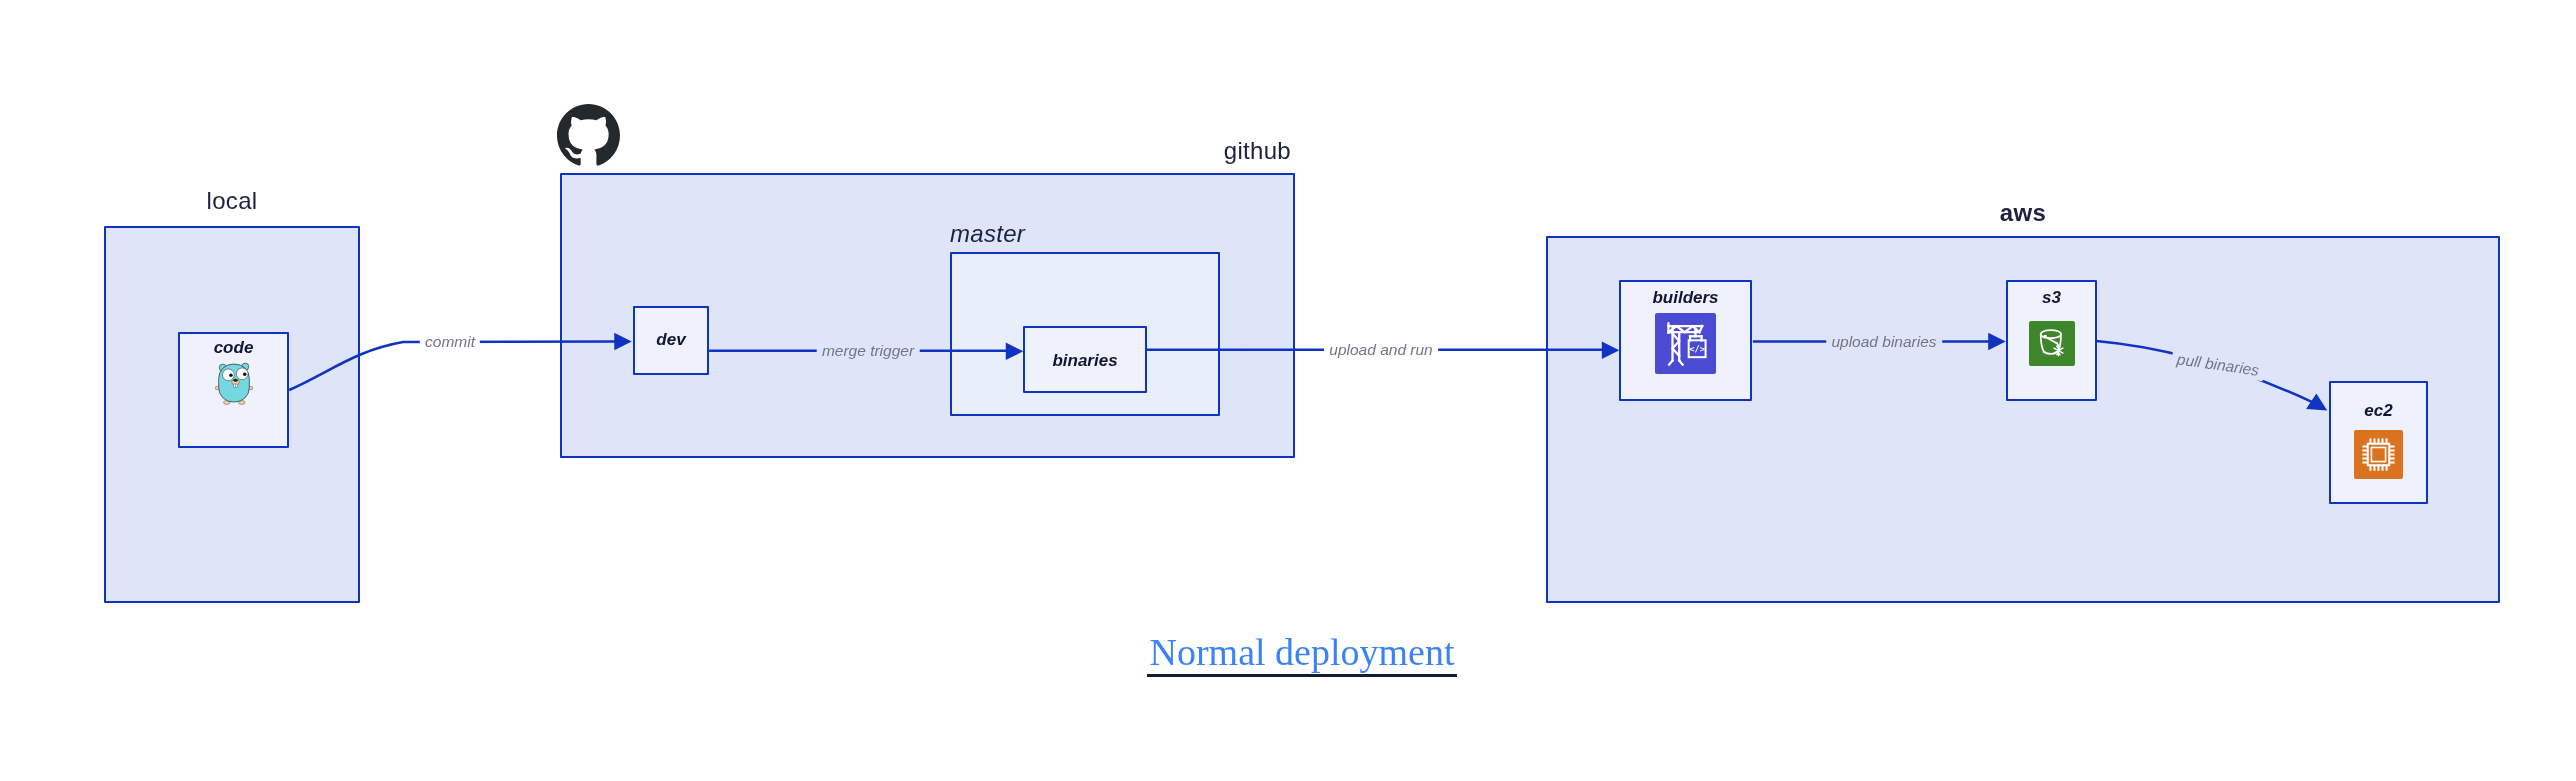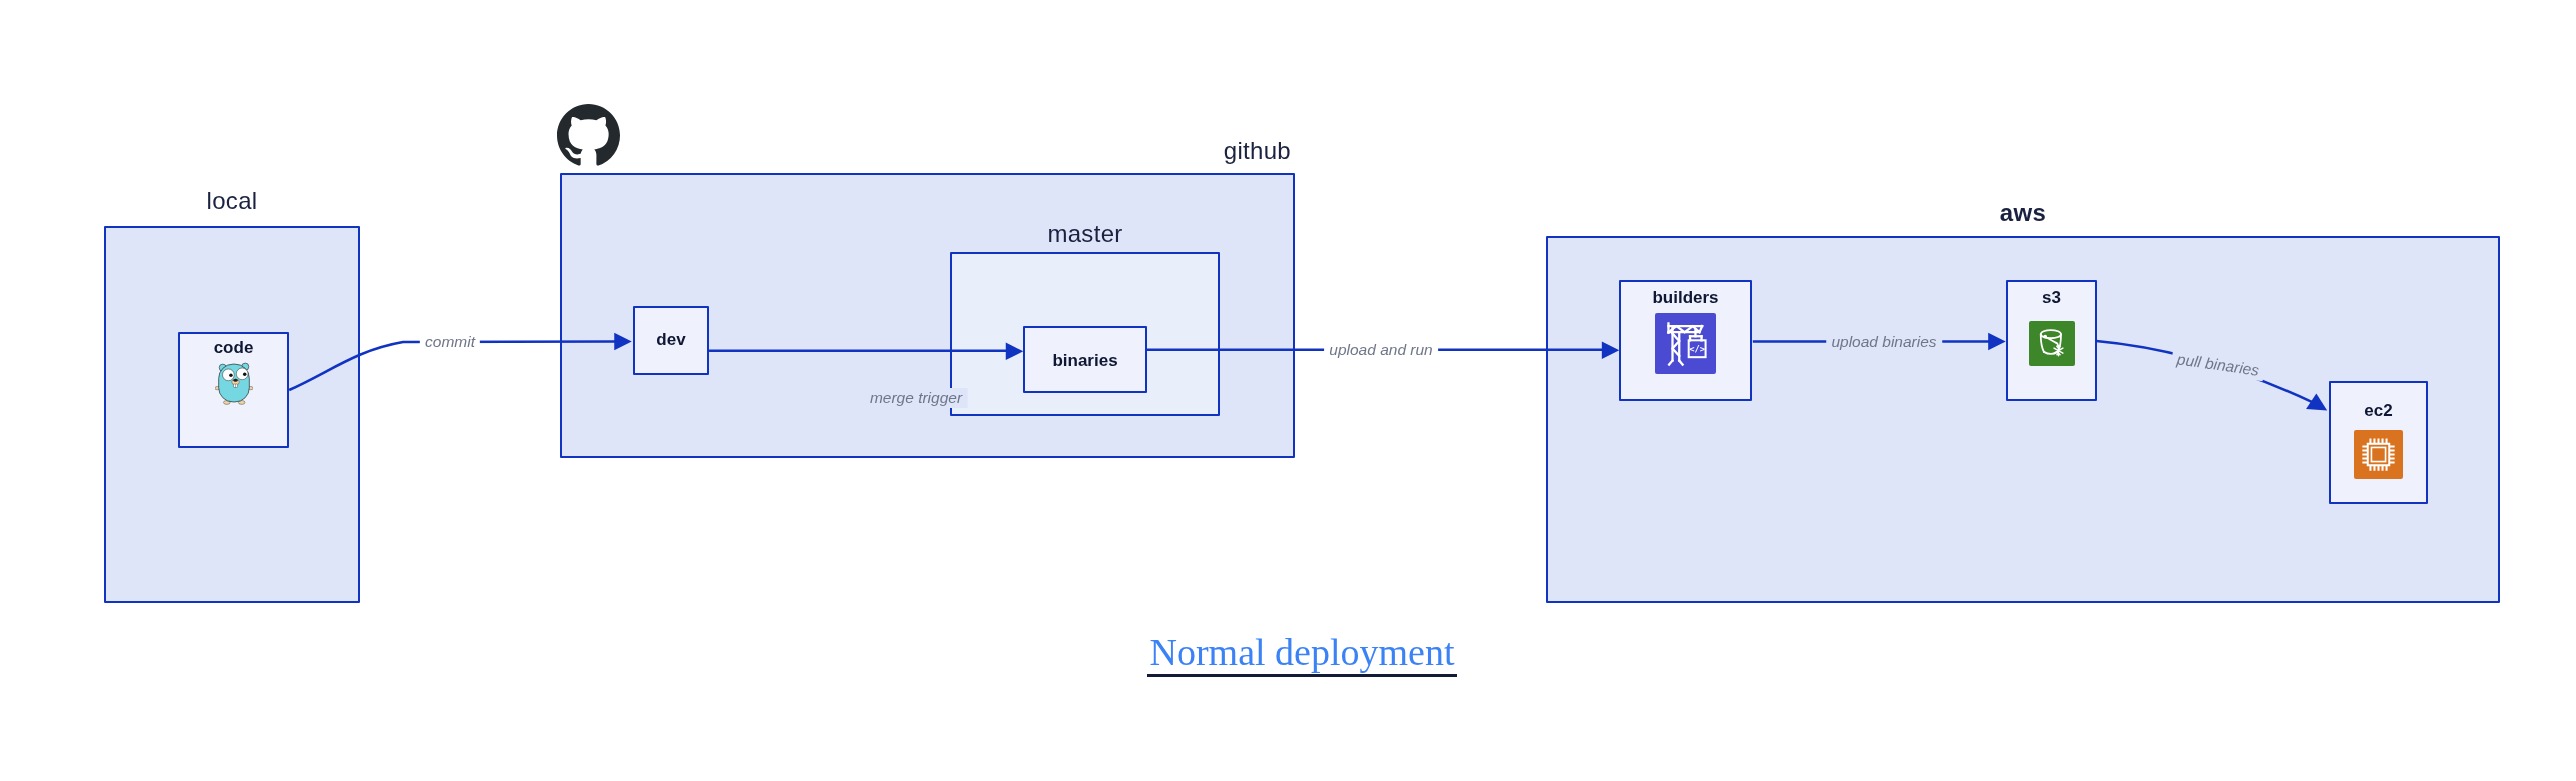--- a/index.html
+++ b/index.html
@@ -10,27 +10,27 @@
   .container-box{position:absolute;border:2.1px solid #1133c1;background:#dfe5f9;border-radius:1px;box-sizing:border-box;}
   #box-local   {left:104px;top:226px;width:256px;height:377px;}
   #box-github  {left:560px;top:173px;width:735px;height:285px;}
   #box-master  {left:950px;top:252px;width:270px;height:164px;background:#e9eefb;}
   #box-aws     {left:1546px;top:236px;width:954px;height:367px;}
 
   
   .container-label{position:absolute;color:#1a2240;font-size:24px;line-height:31px;letter-spacing:0.3px;}
   #label-local  {left:104px;top:185px;width:256px;text-align:center;}
   #label-github {left:1085px;top:135px;width:206px;text-align:right;}
-  #label-master {left:950px;top:218px;width:270px;text-align:center;}
+  #label-master {left:950px;top:218px;width:270px;font-style:italic;}
   #label-aws    {left:1546px;top:197px;width:954px;text-align:center;font-weight:bold;}
 
   
   .node-box{position:absolute;border:2.1px solid #1133c1;background:#eff2fc;border-radius:1px;box-sizing:border-box;
             display:flex;flex-direction:column;align-items:center;}
-  .node-label{font-weight:700;font-size:17px;line-height:18.5px;color:#0f1734;}
+  .node-label{font-weight:700;font-size:17px;line-height:18.5px;color:#0f1734;font-style:italic;}
   #box-code     {left:178px;top:332px;width:111px;height:116px;padding-top:5.2px;}
   #box-dev      {left:633px;top:306px;width:76px;height:69px;justify-content:center;}
   #box-workflows{left:1023px;top:326px;width:124px;height:67px;justify-content:center;padding-top:3.1px;box-sizing:border-box;}
   #box-builders {left:1619px;top:280px;width:133px;height:121px;padding-top:7.2px;}
   #box-s3       {left:2006px;top:280px;width:91px;height:121px;padding-top:7.2px;}
   #box-ec2      {left:2329px;top:381px;width:99px;height:123px;padding-top:19px;}
 
   .icon-tile{border-radius:2.1px;display:flex;align-items:center;justify-content:center;}
   #tile-builders{width:61px;height:61px;background:#4a4ad2;margin-top:5.2px;}
   #tile-s3      {width:46px;height:45px;background:#3d8629;margin-top:13px;}
@@ -40,21 +40,21 @@
   
   #octocat{position:absolute;left:556px;top:104px;width:65px;height:63px;}
 
   
   #edges{position:absolute;left:0;top:0;width:2604px;height:781px;pointer-events:none;}
 
   
   .edge-label{position:absolute;transform:translate(-50%,-50%);font-style:italic;font-size:15.5px;
               color:#70768a;padding:1px 5.2px;white-space:nowrap;}
   #elabel-commit   {left:450px;top:342px;background:#ffffff;}
-  #elabel-merge    {left:916px;top:351px;background:#dfe5f9;margin-top:47px;}
+  #elabel-merge    {left:868px;top:351px;background:#dfe5f9;}
   #elabel-uploadrun{left:1381px;top:350px;background:#ffffff;}
   #elabel-uploadbin{left:1884px;top:342px;background:#dfe5f9;}
   #elabel-pull     {left:2218px;top:365px;background:#dfe5f9;transform:translate(-50%,-50%) rotate(8deg);}
 
   
   #title-wrap{position:absolute;left:0;top:633px;width:2604px;text-align:center;}
   #title{display:inline-block;font-size:38px;line-height:39px;color:#3b82f6;
          border-bottom:3.6px solid #141b36;padding:0 2.1px 1.5px 2.1px;font-family:Liberation Serif, serif;}
 </style>
 </head>

